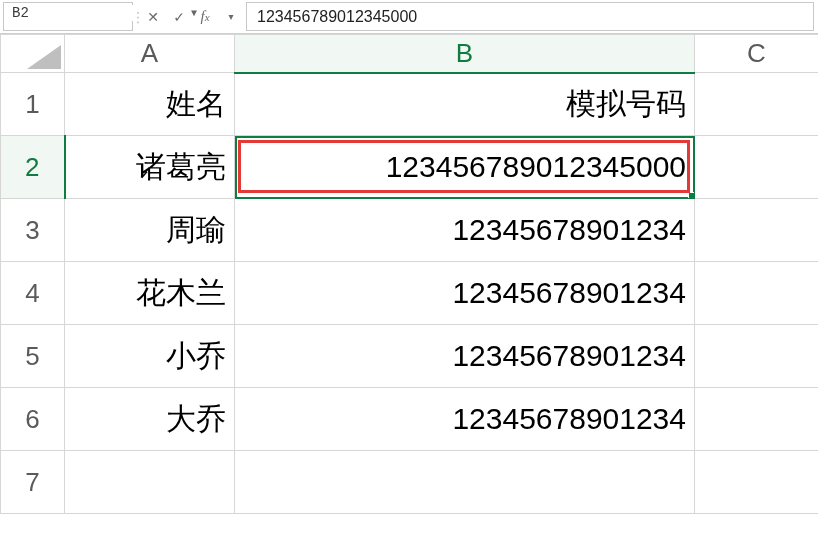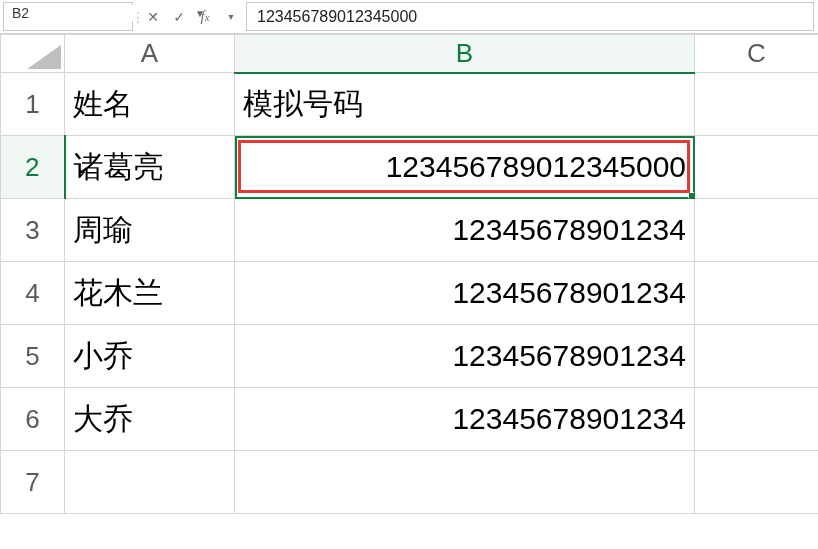--- a/index.html
+++ b/index.html
@@ -22,20 +22,21 @@
     background: #ffffff;
   }
   .namebox-wrap {
     display: flex;
     align-items: center;
     border: 1px solid #c8c8c8;
     width: 130px;
     margin: 2px 3px;
     background: #ffffff;
     padding: 0 6px 7px 8px;
+    font-family: Liberation Mono, monospace;
   }
   .namebox-wrap input {
     flex: 1;
     border: none;
     outline: none;
     font-size: 14px;
     font-family: inherit;
     color: #3a3a3a;
   }
   .namebox-chevron {
@@ -134,21 +135,21 @@
   td.cell {
     border: 1px solid #d6d6d6;
     height: 63px;
     padding: 0 8px;
     font-size: 30px;
     color: #000;
     vertical-align: middle;
     white-space: nowrap;
     overflow: hidden;
   }
-  td.cell.left  { text-align: left; }
+  td.cell.left  { text-align: right; }
   td.cell.right { text-align: right; }
 
   
   td.cell.active {
     outline: 2.5px solid #107c41;
     outline-offset: -2px;
     position: relative;
   }
   td.cell.active::after {
     content: "";

